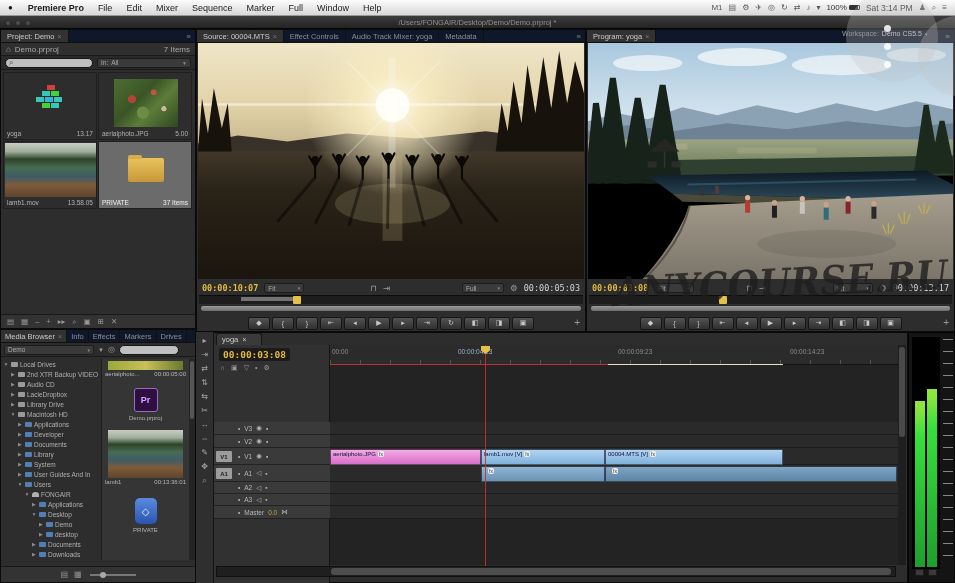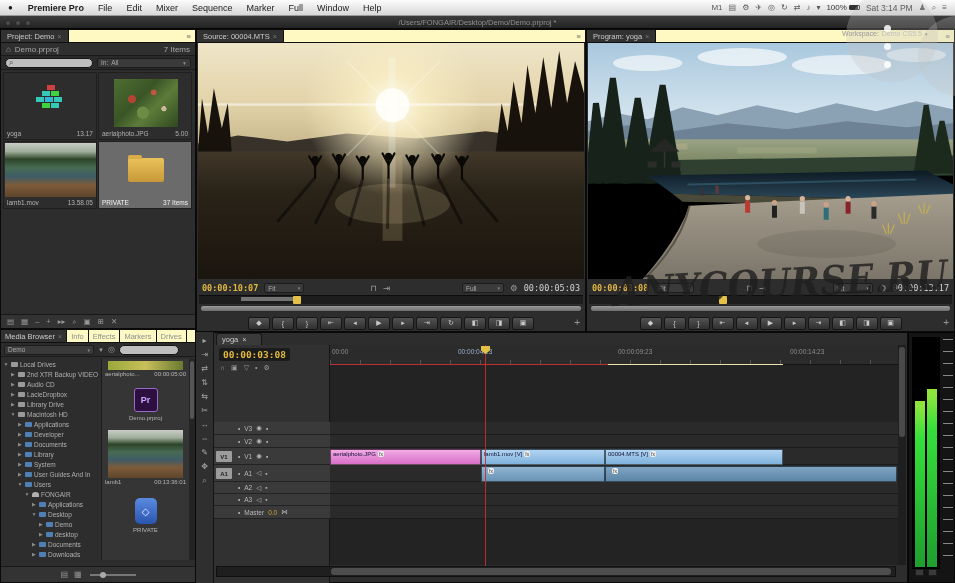--- a/index.html
+++ b/index.html
@@ -17,21 +17,21 @@
   .sicon{opacity:.8}
   .batt{display:flex;align-items:center;gap:2px}
   .batticon{width:11px;height:5px;border:1px solid #333;border-radius:1px;background:linear-gradient(90deg,#333 90%,transparent 90%)}
   .clock{font-size:8.5px}
   .titlebar{left:0;top:16px;width:955px;height:13px;background:linear-gradient(#3c3c3c,#232323);
     border-bottom:1px solid #060606;display:flex;align-items:center;justify-content:center;color:#8f8f8f;font-size:7.5px}
   .tl-dots{position:absolute;left:5px;top:4px;display:flex;gap:4px}
   .tl-dots i{width:6px;height:6px;border-radius:50%;background:#4d4d4d;border:1px solid #2a2a2a}
   
   .panel{background:#2d2d2d;border:1px solid #0a0a0a}
-  .tabbar{display:flex;height:13px;background:#fef9c3;border-bottom:1px solid #101010;font-size:7.5px;color:#8d8d8d;align-items:stretch}
+  .tabbar{display:flex;height:13px;background:#0f172a;border-bottom:1px solid #101010;font-size:7.5px;color:#8d8d8d;align-items:stretch}
   .tab{display:flex;align-items:center;gap:3px;padding:0 6px;border-right:1px solid #101010;white-space:nowrap;overflow:hidden}
   .tab.on{background:#323232;color:#cacaca}
   .tab .x{color:#777;font-size:7px}
   .pmenu{margin-left:auto;padding:0 4px;color:#777;display:flex;align-items:center}
   .tc{font-family:"DejaVu Sans Mono",monospace;font-weight:bold}
   .tc.y{color:#e3b93e}
   .tc.w{color:#d2d2d2;font-weight:normal}
   .dd{display:flex;align-items:center;gap:3px;background:#3a3a3a;border:1px solid #1c1c1c;border-radius:2px;
     padding:0 3px;height:10px;font-size:6.5px;color:#aaa}
   .dd .c{font-size:5px;color:#888}
@@ -465,20 +465,32 @@
         </span>
     </div>
   </div>
 
   <div class="panel a" style="left:196px;top:29px;width:390px;height:303px">
     <div class="tabbar">
       <div class="tab on">
         <span>Source: 00004.MTS</span>
           <span class="x">×</span>
       </div>
+      <span style="display:flex">
+
+      <div class="tab">
+            <span>Effect Controls</span>
+          </div>
+          <div class="tab">
+            <span>Audio Track Mixer: yoga</span>
+          </div>
+          <div class="tab">
+            <span>Metadata</span>
+          </div>
+        </span>
       <div class="pmenu">≡</div>
     </div>
 
     <div class="viewer">
       <svg width="100%" height="100%" viewBox="0 0 389 235" preserveAspectRatio="none">
         <defs>
           <linearGradient id="ssky" x1="0" y1="0" x2="0" y2="1">
             <stop offset="0" stop-color="#efe6c8"></stop>
               <stop offset=".55" stop-color="#e2d2a8"></stop>
               <stop offset="1" stop-color="#c2b188"></stop>

